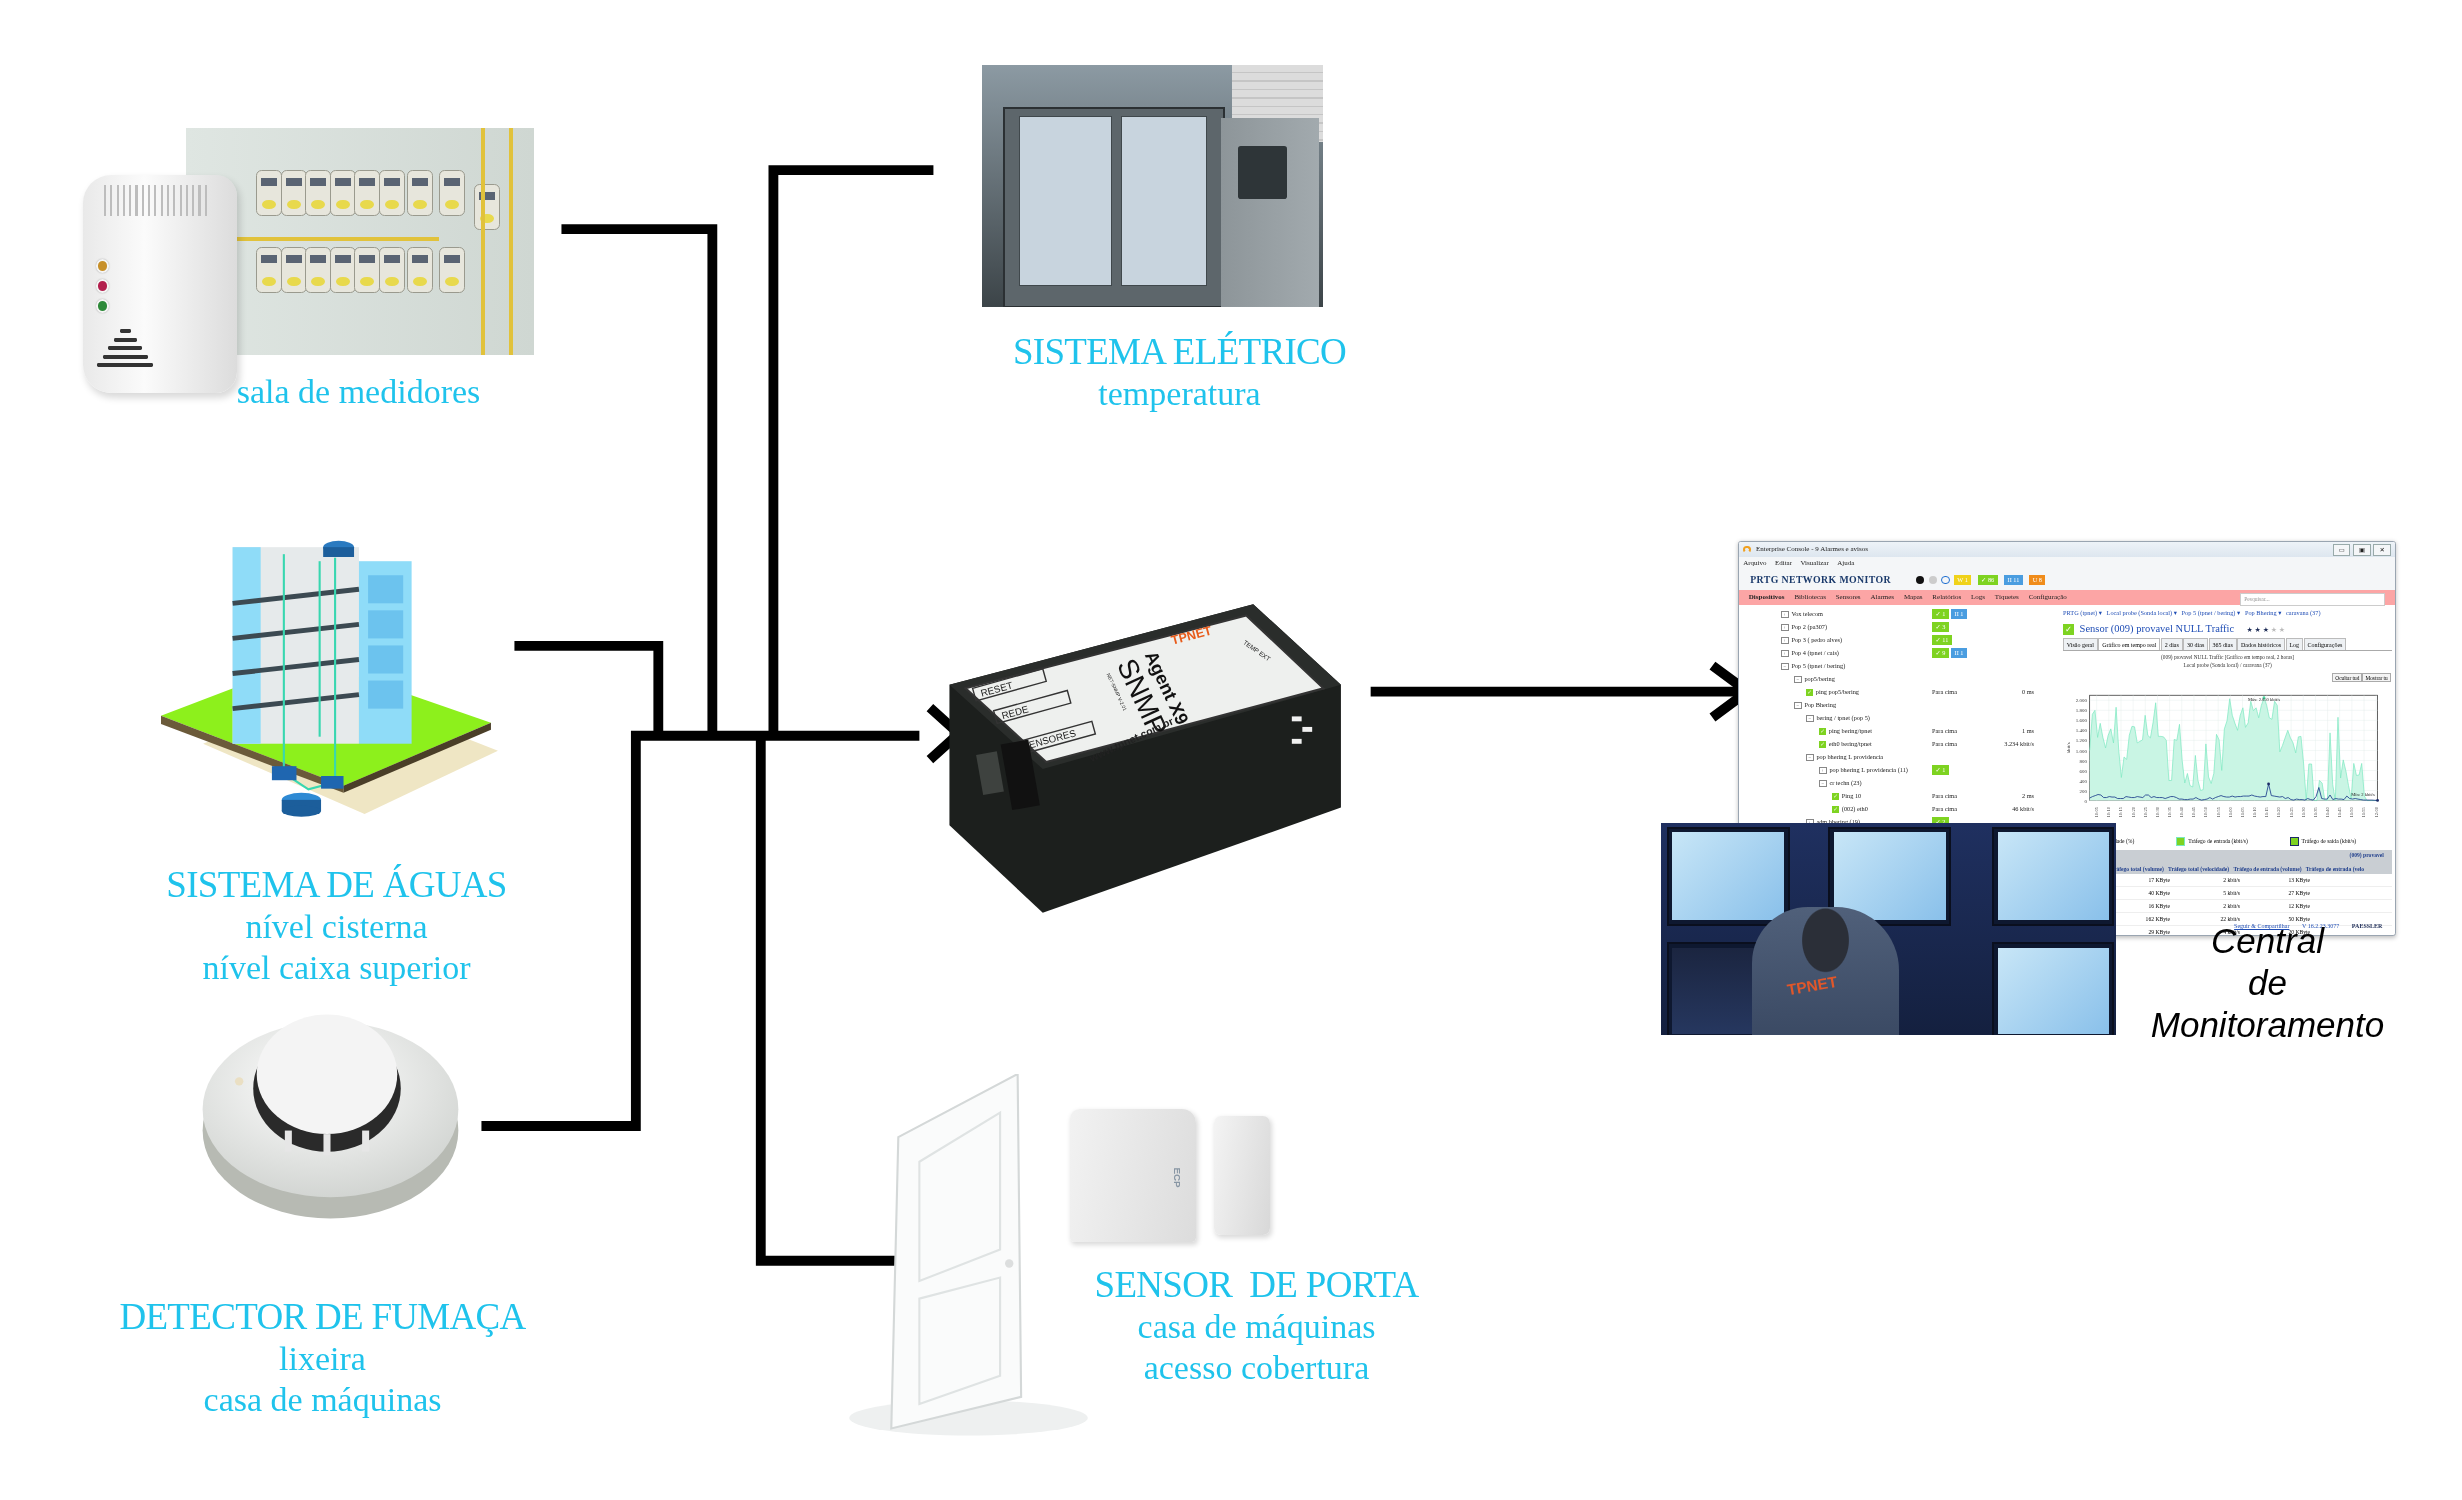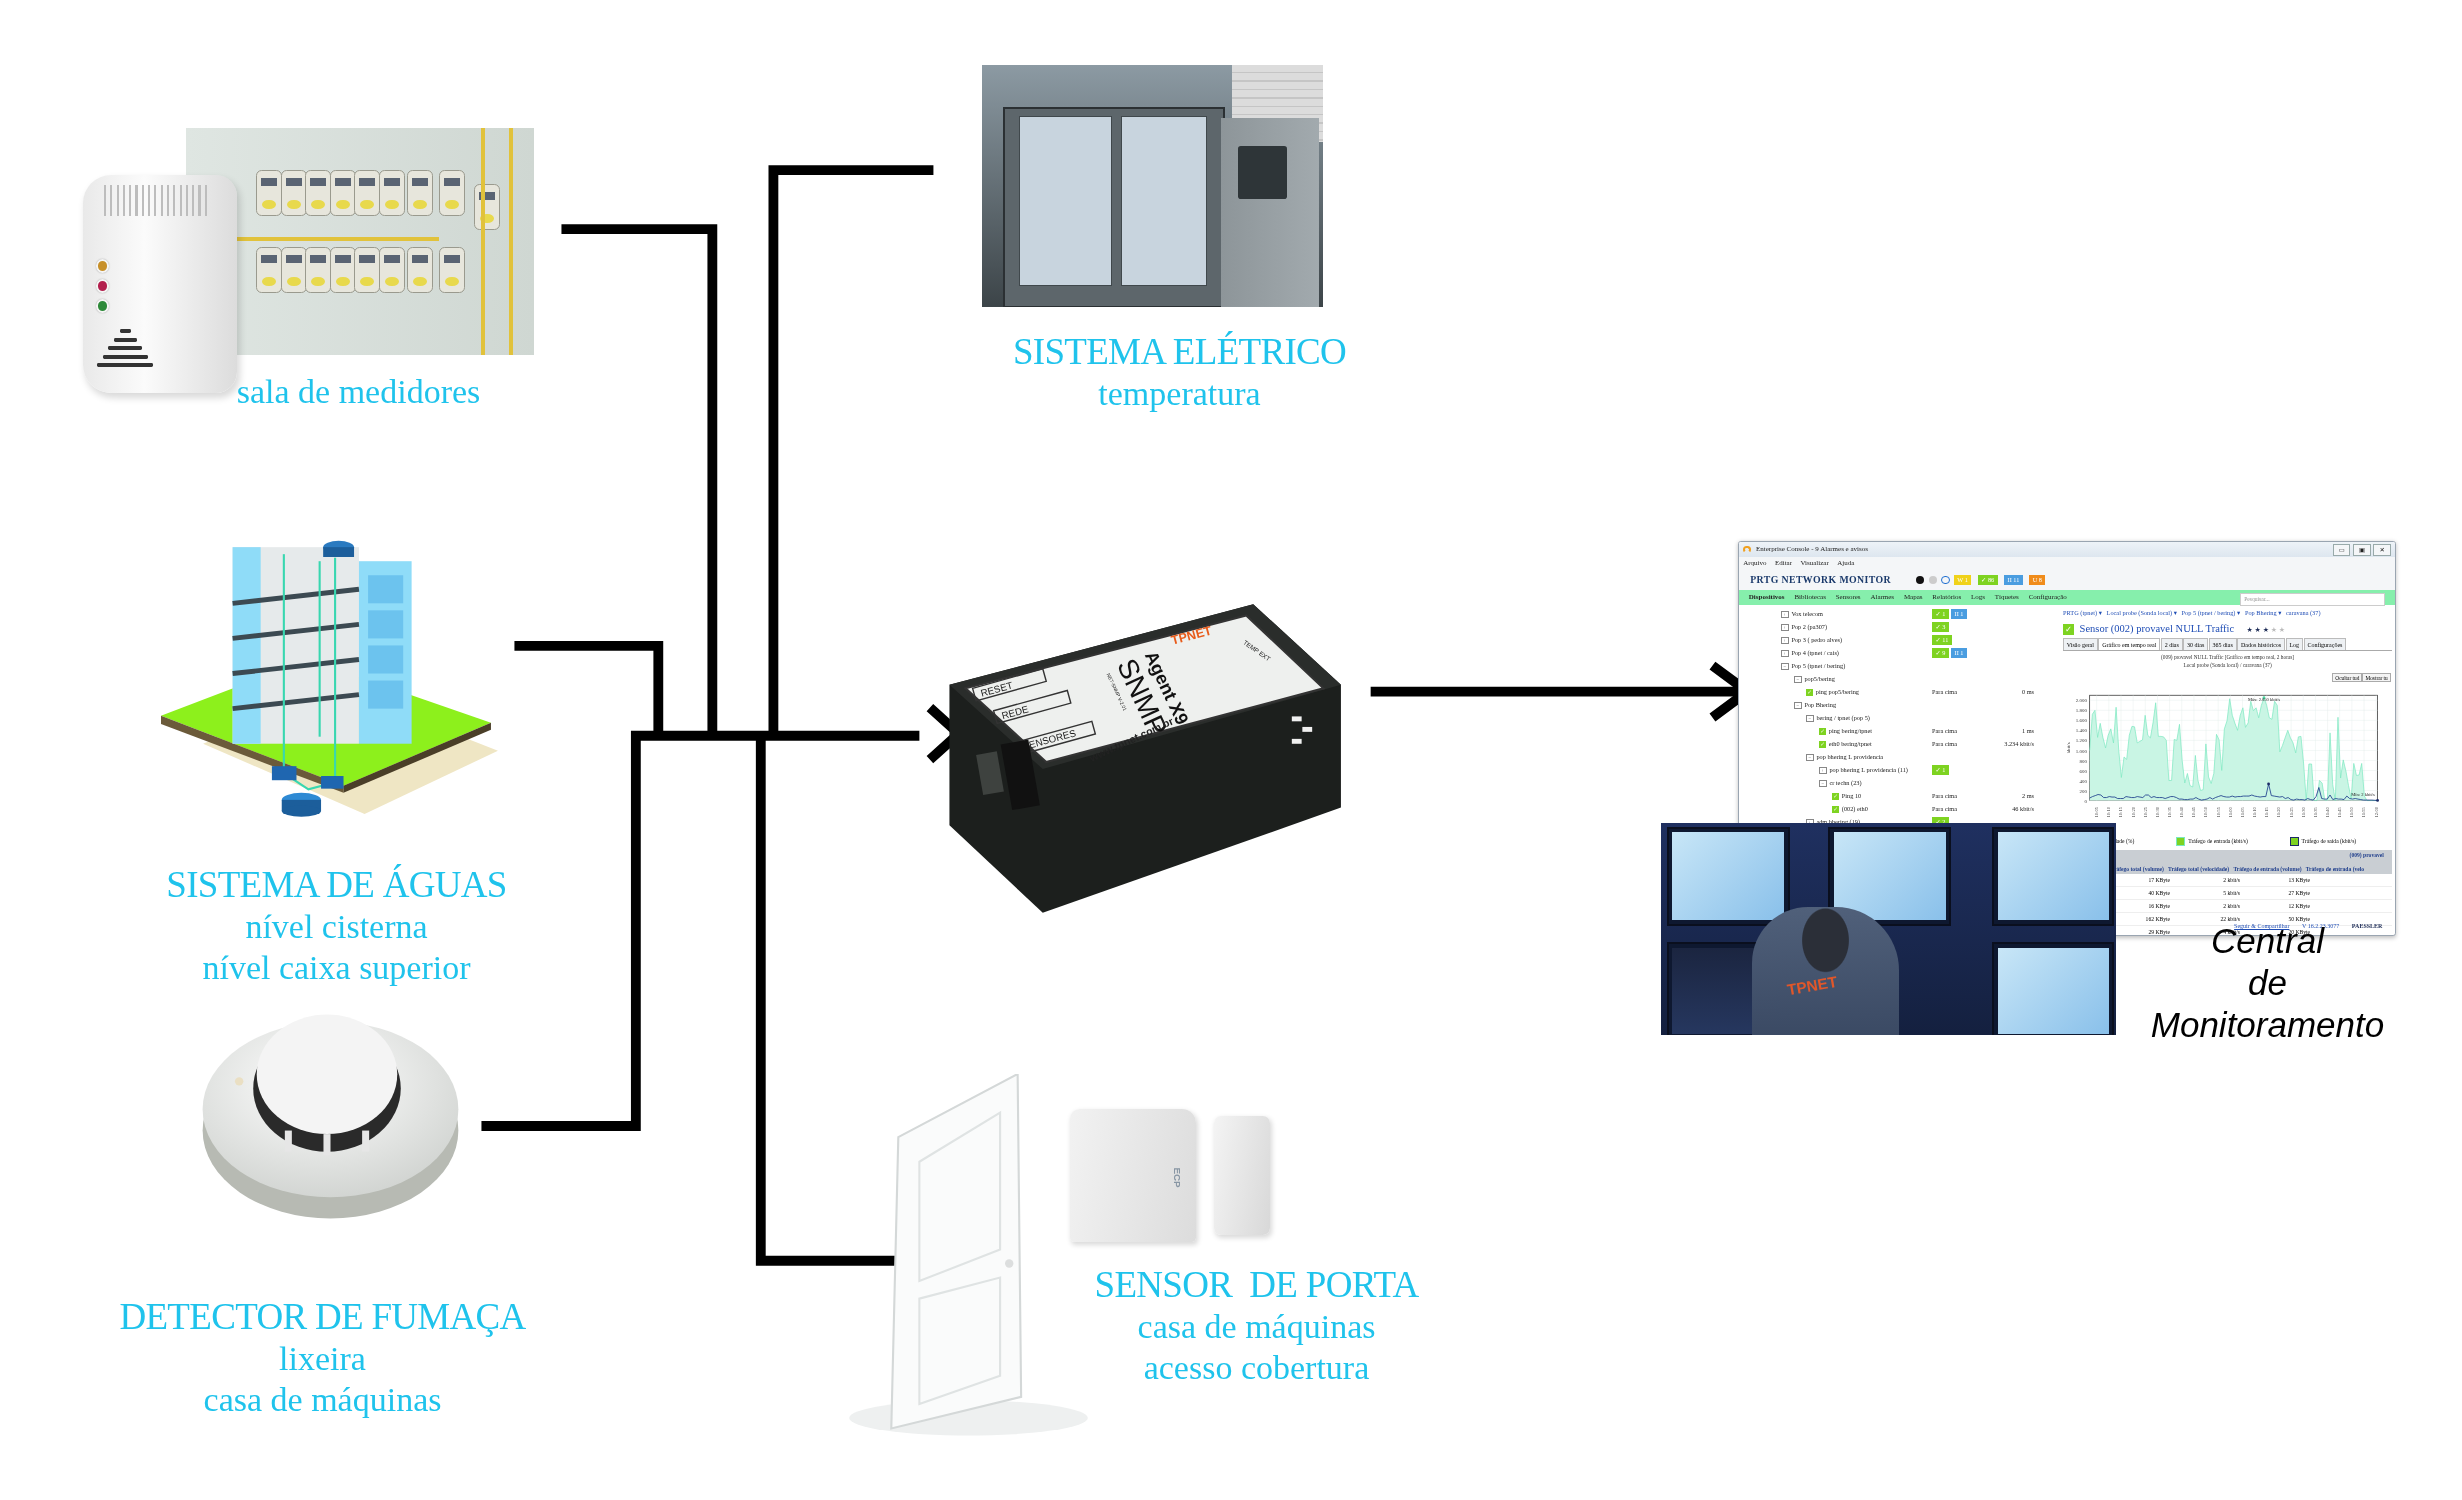--- a/index.html
+++ b/index.html
@@ -53,21 +53,21 @@
   .prtg .menubar { height:12.6px; font-size:7px; display:flex; gap:8.4px; padding-left:4.2px; background:#f4f6f8; line-height:12.6px; color:#222; }
   .prtg .header { height:19.7px; display:flex; align-items:center; padding-left:11.2px; background:#f4f6f8; }
   .prtg .brand { font-weight:bold; font-size:9.8px; color:#1b3a6b; letter-spacing:0.4px; }
   .prtg .hicons { display:flex; gap:4.2px; margin-left:25px; align-items:center; }
   .prtg .dot { width:8.4px; height:8.4px; border-radius:50%; }
   .badge { display:inline-block; font-size:6.3px; color:#fff; padding:0 3.5px; height:9.8px; line-height:9.8px; margin-right:2.1px; }
   .b-w { background:#f0d21a; }
   .b-ok { background:#7ed321; }
   .b-p { background:#4a9de0; }
   .b-u { background:#f08c1b; }
-  .prtg .tabs { height:15.4px; display:flex; gap:9.8px; padding-left:9.8px; font-size:7px; line-height:15.4px; background:#86efac; color:#222; }
+  .prtg .tabs { height:15.4px; display:flex; gap:9.8px; padding-left:9.8px; font-size:7px; line-height:15.4px; background:#fca5a5; color:#222; }
   .prtg .tabs .active { font-weight:bold; }
   .prtg .search { position:absolute; right:9.8px; top:51px; width:140px; height:11.2px; border:0.7px solid #ccc; font-size:5.6px; color:#999; line-height:11.2px; padding-left:2.8px; background:#fff; }
   .prtg .left { position:absolute; left:0; top:65px; width:309px; bottom:0; font-size:6.3px; }
   .tree-row { height:13px; line-height:13px; position:relative; white-space:nowrap; color:#1a1a1a; }
   .tree-row .name { position:absolute; }
   .tree-row .st { position:absolute; left:193px; }
   .tree-row .val { position:absolute; right:14px; }
   .tree-row.sel { background:#d6f0b0; }
   .chk { display:inline-block; width:7px; height:7px; background:#7ed321; color:#fff; font-size:5.6px; line-height:7px; text-align:center; margin-right:2.8px; vertical-align:middle; }
   .pm { display:inline-block; width:5.6px; height:5.6px; border:0.7px solid #888; font-size:4.9px; line-height:5.6px; text-align:center; margin-right:2.8px; vertical-align:middle; color:#444; }
@@ -463,21 +463,21 @@
   <div class="right">
     <div class="crumbs">
       <span>PRTG (tpnet)</span> ▾ &nbsp;
       <span>Local probe (Sonda local)</span> ▾ &nbsp;
       <span>Pop 5 (tpnet / bering)</span> ▾ &nbsp;
       <span>Pop Bhering</span> ▾ &nbsp;
       <span>caravana (37)</span>
     </div>
     <div class="sensor-title">
       <span class="chk" style="width:11.2px;height:11.2px;line-height:11.2px;font-size:8.4px">✓</span>
-      <span>Sensor (002) provavel NULL Traffic</span>
+      <span>Sensor (009) provavel NULL Traffic</span>
       <span class="stars">★ ★ ★ <span class="off">★ ★</span></span>
     </div>
     <div class="rtabs" id="sensorTabs">
         <span>Visão geral</span>
         <span class="on">Gráfico em tempo real</span>
         <span>2 dias</span>
         <span>30 dias</span>
         <span>365 dias</span>
         <span>Dados históricos</span>
         <span>Log</span>

